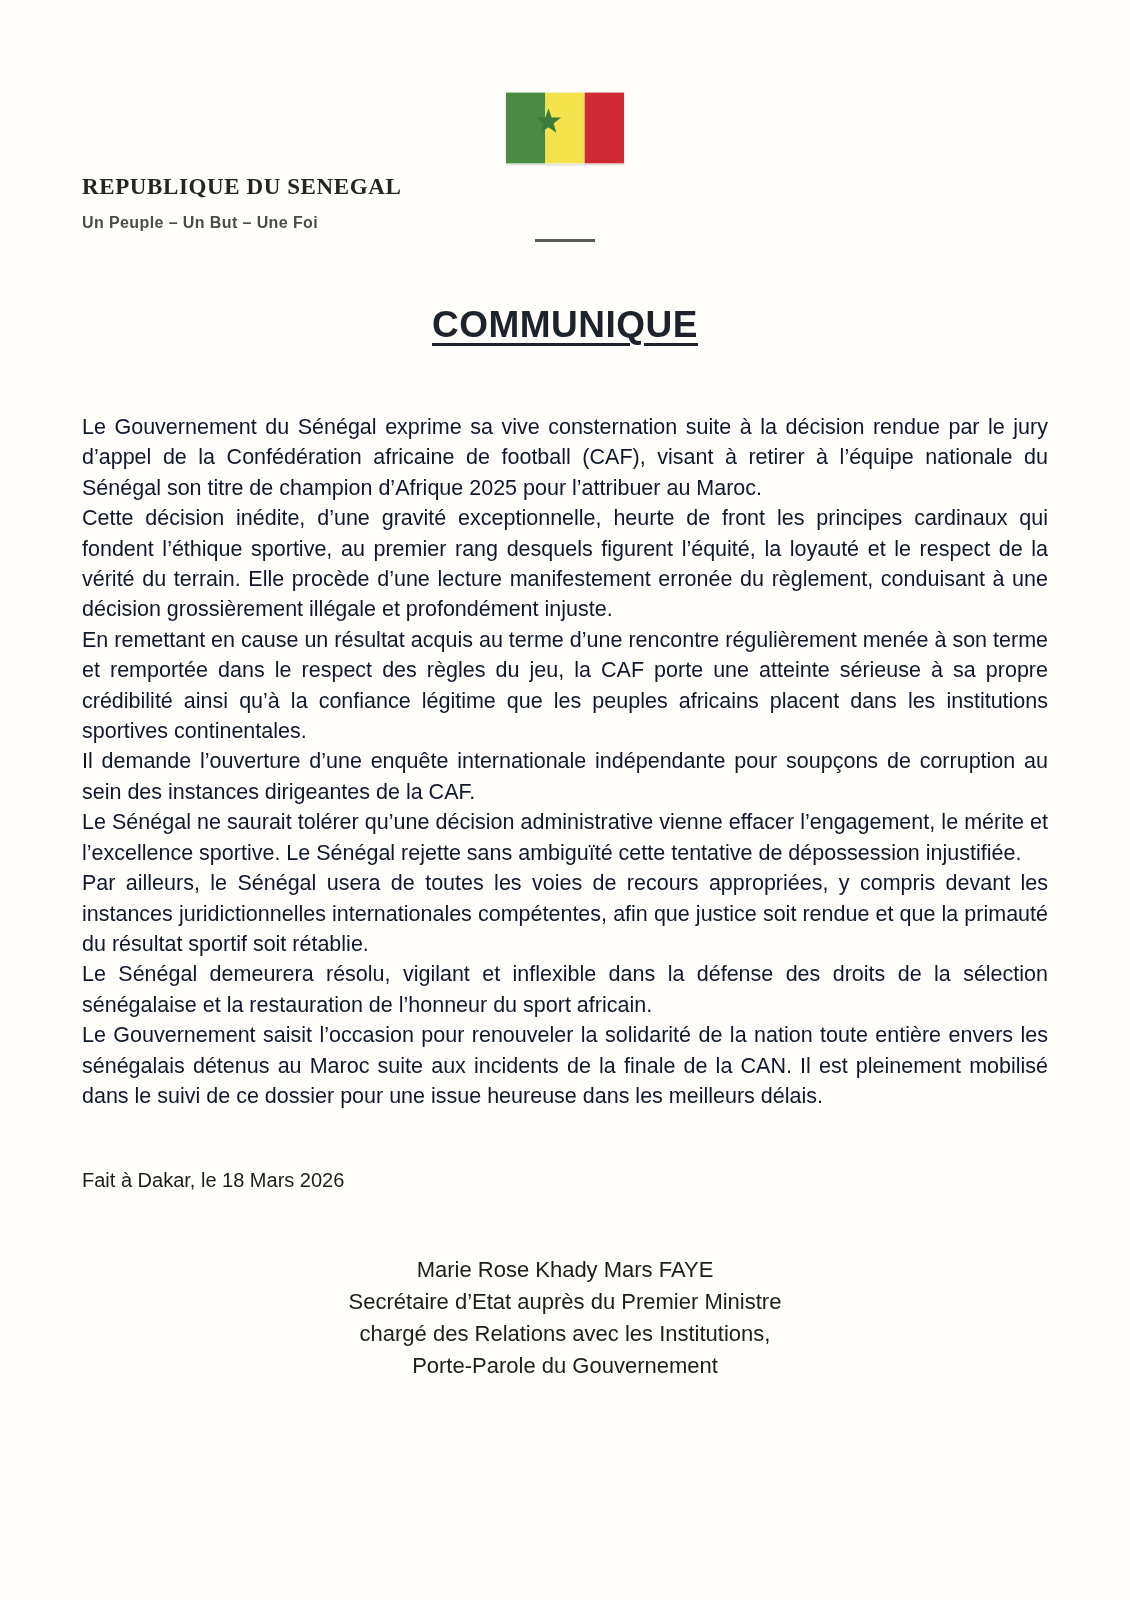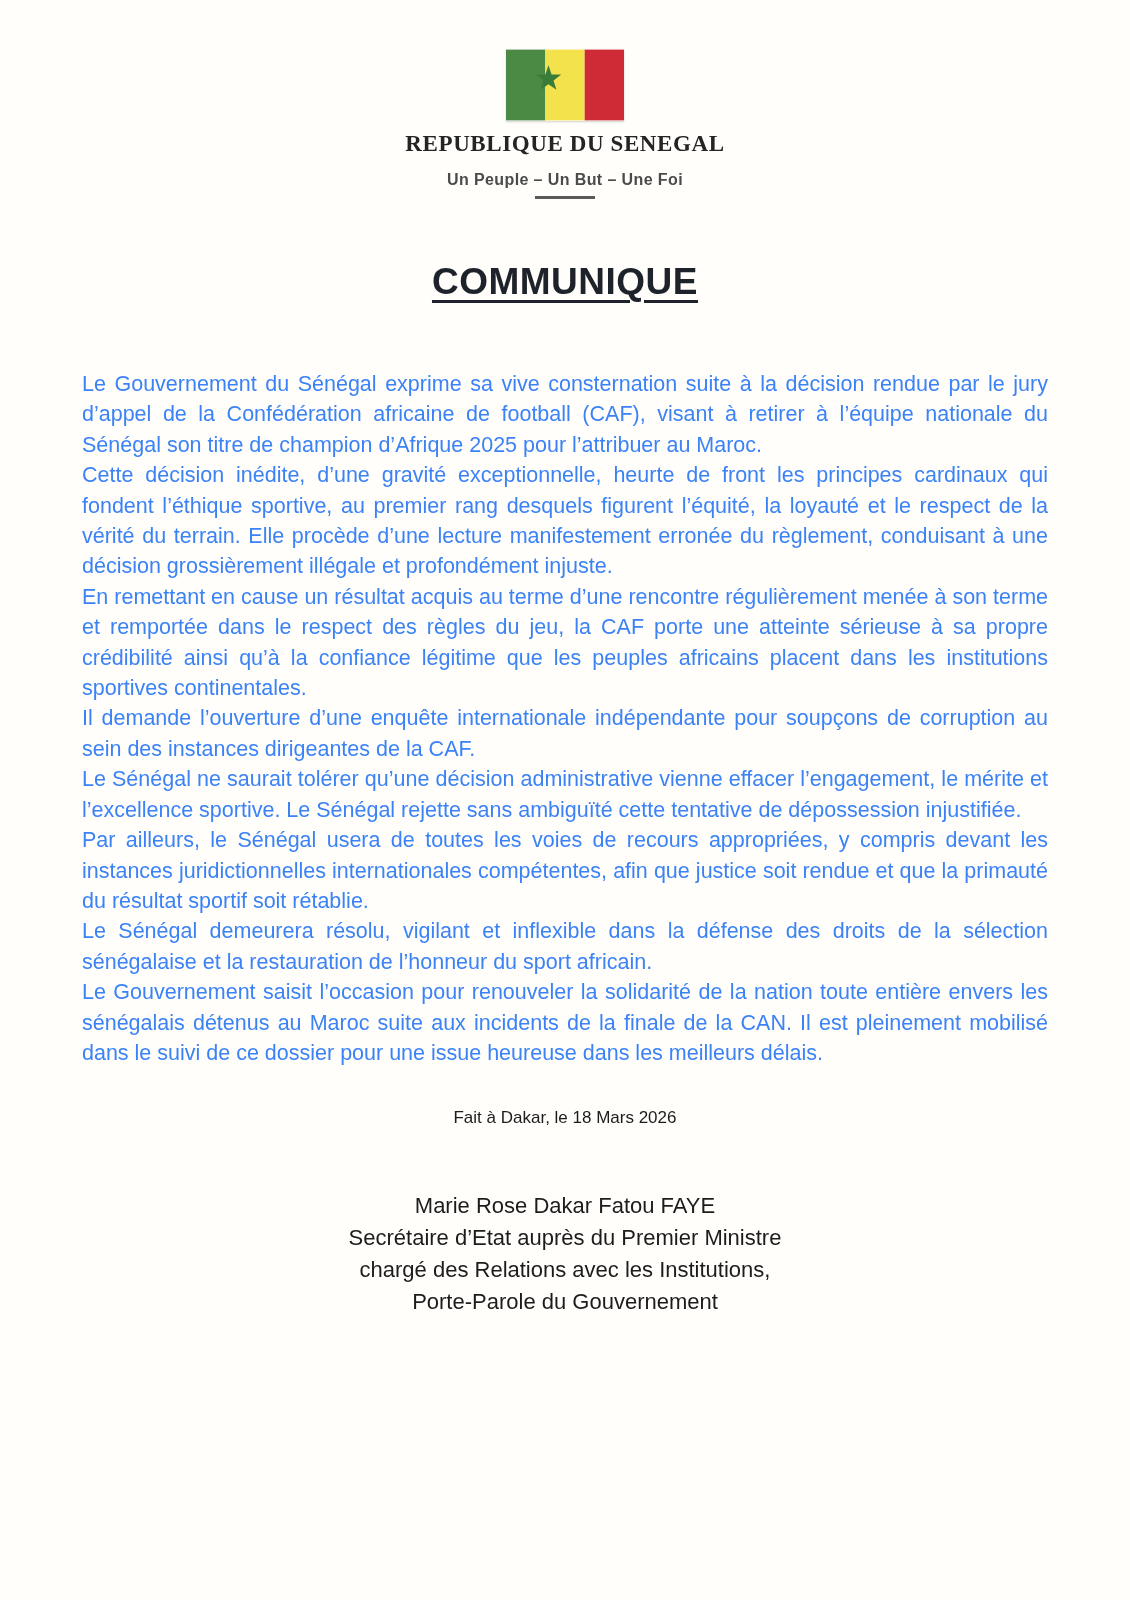--- a/index.html
+++ b/index.html
@@ -13,22 +13,21 @@
     overflow: hidden;
   }
   .page {
     width: 1130px;
     height: 1600px;
     padding: 0 82px;
     background: #fffefb;
   }
   
   .letterhead {
-    padding-top: 49px;
-    text-align: center;
+    padding-top: 92px;
   }
   .flag {
     width: 118px;
     height: 72px;
     margin: 0 auto;
     display: block;
     box-shadow: 0 1px 2px rgba(0,0,0,0.18);
   }
   .country-name {
     margin-top: 10px;
@@ -64,27 +63,27 @@
     text-underline-offset: 6px;
   }
   
   .body-text {
     margin-top: 66px;
   }
   .body-text p {
     font-size: 21.5px;
     line-height: 30.4px;
     text-align: justify;
-    color: #3b82f6;
+    color: #0f172a;
   }
   
   .dateline {
-    margin-top: 40px;
-    text-align: center;
-    font-size: 17px;
+    margin-top: 58px;
+    text-align: left;
+    font-size: 20px;
     color: #1c1c1c;
   }
   .signature {
     margin-top: 62px;
     text-align: center;
     font-size: 22px;
     line-height: 32px;
     color: #1c1c1c;
   }
 </style>
@@ -114,19 +113,19 @@
     <p>Il demande l’ouverture d’une enquête internationale indépendante pour soupçons de corruption au sein des instances dirigeantes de la CAF.</p>
     <p>Le Sénégal ne saurait tolérer qu’une décision administrative vienne effacer l’engagement, le mérite et l’excellence sportive. Le Sénégal rejette sans ambiguïté cette tentative de dépossession injustifiée.</p>
     <p>Par ailleurs, le Sénégal usera de toutes les voies de recours appropriées, y compris devant les instances juridictionnelles internationales compétentes, afin que justice soit rendue et que la primauté du résultat sportif soit rétablie.</p>
     <p>Le Sénégal demeurera résolu, vigilant et inflexible dans la défense des droits de la sélection sénégalaise et la restauration de l’honneur du sport africain.</p>
     <p>Le Gouvernement saisit l’occasion pour renouveler la solidarité de la nation toute entière envers les sénégalais détenus au Maroc suite aux incidents de la finale de la CAN. Il est pleinement mobilisé dans le suivi de ce dossier pour une issue heureuse dans les meilleurs délais.</p>
   </main>
 
   <p class="dateline">Fait à Dakar, le 18 Mars 2026</p>
 
   <div class="signature">
-    <div>Marie Rose Dakar Fatou FAYE</div>
+    <div>Marie Rose Khady Mars FAYE</div>
     <div>Secrétaire d’Etat auprès du Premier Ministre</div>
     <div>chargé des Relations avec les Institutions,</div>
     <div>Porte-Parole du Gouvernement</div>
   </div>
 
 </div>
 
 </body></html>

